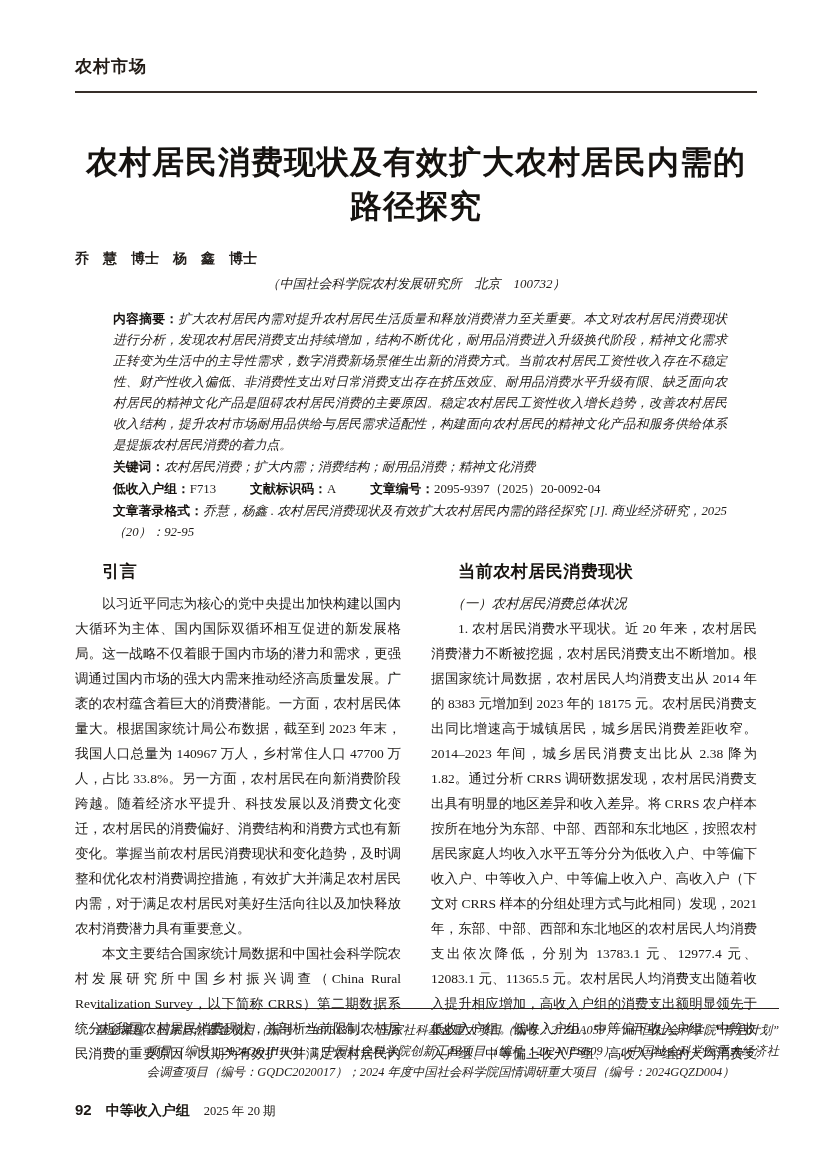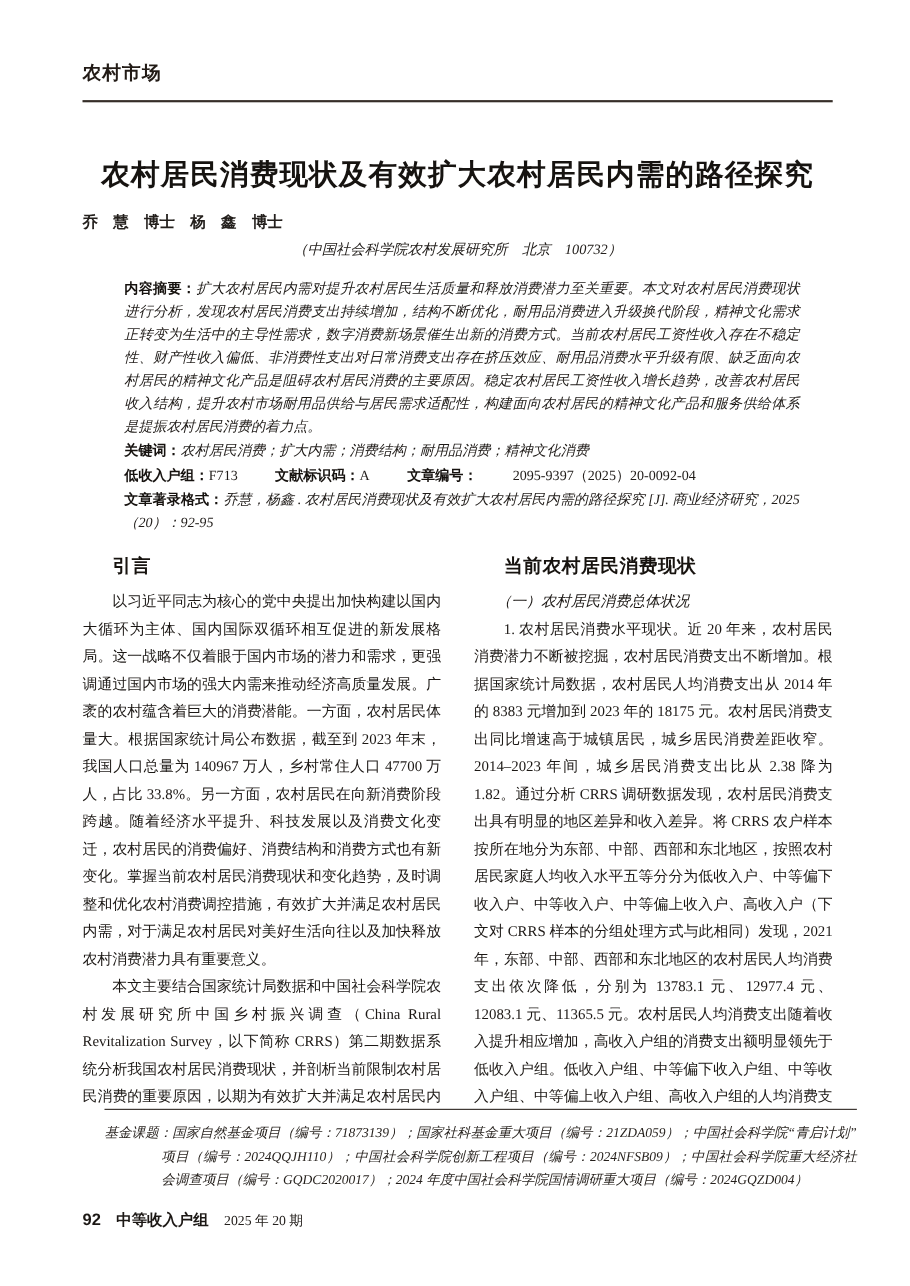--- a/index.html
+++ b/index.html
@@ -12,33 +12,33 @@
 
   
   .section-header{
     margin-top:55px;border-bottom:2px solid #362e29;padding-bottom:13px;
     font-family:"Liberation Sans","DejaVu Sans",sans-serif;
     font-weight:bold;font-size:17px;color:#221b16;letter-spacing:1px;
   }
 
   
   .article-title{
-    margin-top:48px;text-align:center;font-size:26px;font-weight:bold;
+    margin-top:48px;text-align:center;font-size:32px;font-weight:bold;
     letter-spacing:1px;color:#161310;
   }
   .authors{margin-top:12px;text-align:left;font-size:14px;font-weight:bold;color:#24201d;}
   .affiliation{margin-top:7px;text-align:center;font-size:13px;font-style:italic;color:#24201d;}
 
   
   .meta{margin:15px 30px 0 38px;font-size:12.8px;line-height:21px;text-align:justify;}
   .meta p{margin:0;}
   .label{font-family:"Liberation Sans","DejaVu Sans",sans-serif;font-weight:bold;font-style:normal;color:#16120f;}
   .kai{font-style:italic;}
   .meta-inline span.val{margin-right:34px;}
-  .meta-inline span.val:last-child{margin-right:0;margin-left:32px;}
+  .meta-inline span.val:last-child{margin-right:0;}
 
   
   .columns{display:flex;gap:30px;margin-top:12px;height:508px;overflow:hidden;}
   .col{flex:1;font-size:13.5px;line-height:25px;text-align:justify;color:#1c1815;}
   .col-heading{
     font-family:"Liberation Sans","DejaVu Sans",sans-serif;
     font-size:17px;font-weight:bold;color:#17130f;
     margin:4px 0 7px 0;padding-left:1.6em;letter-spacing:0.5px;
   }
   .col p{margin:0;text-indent:2em;}

